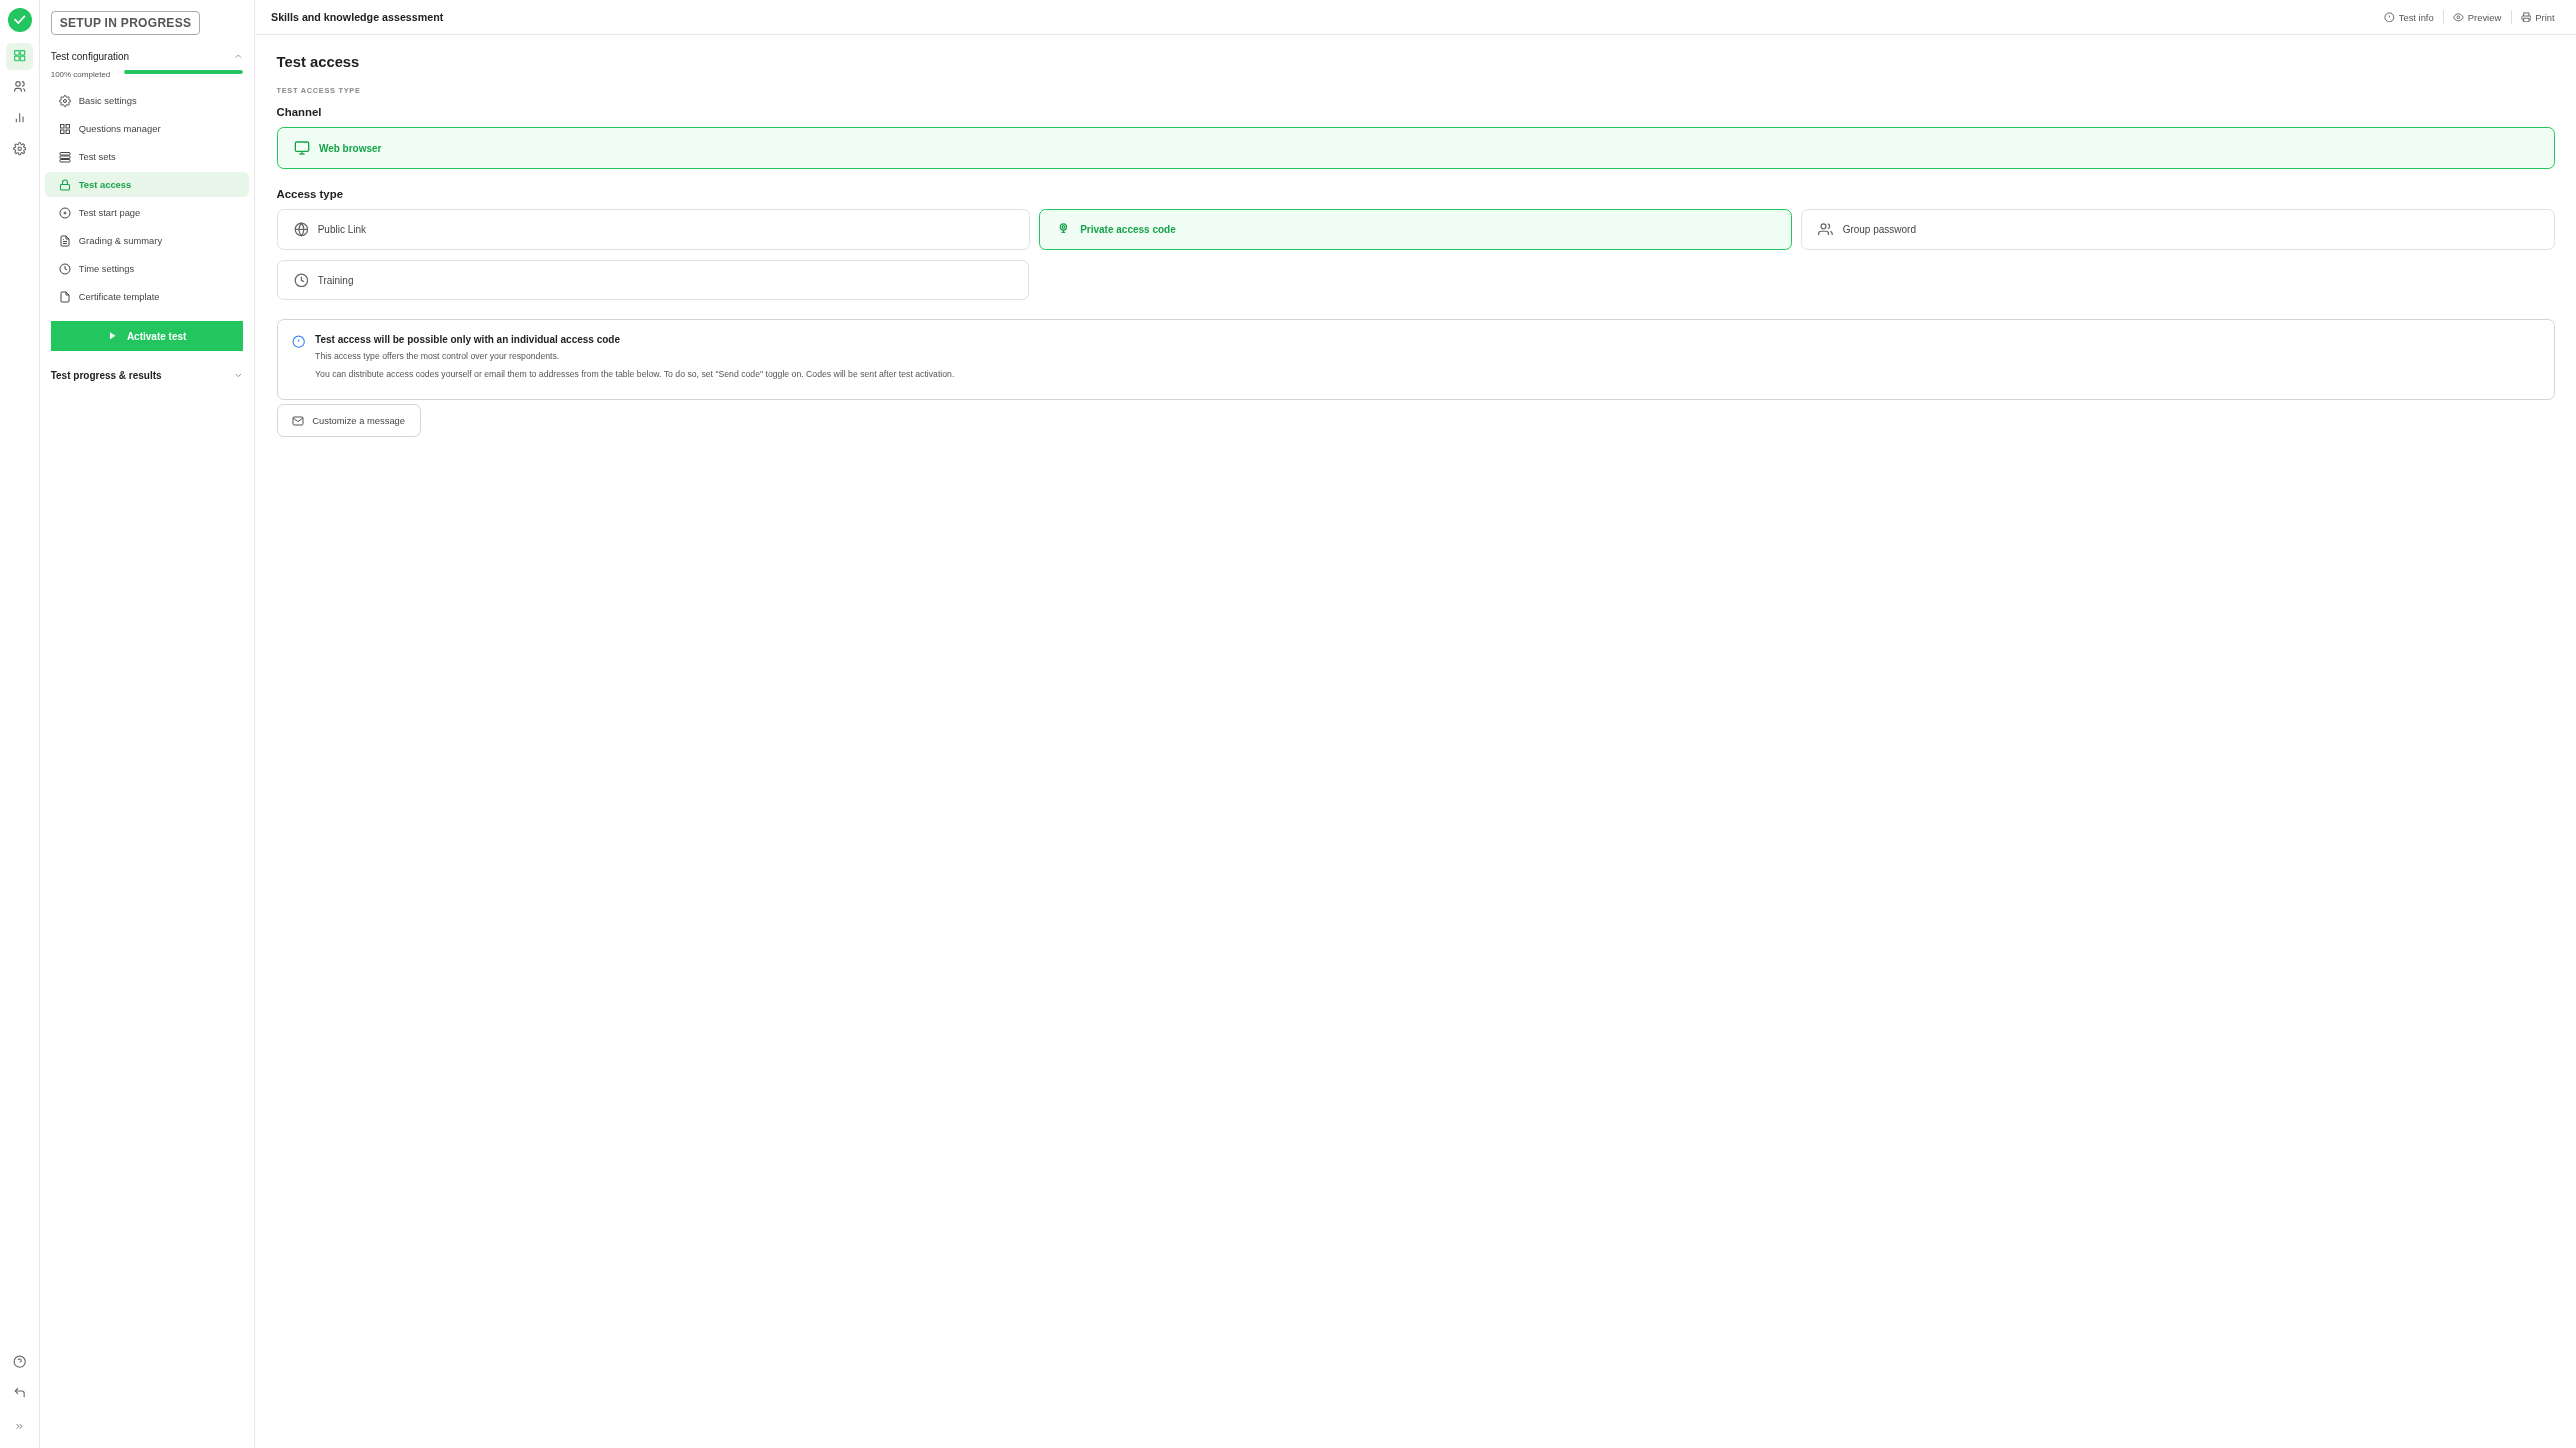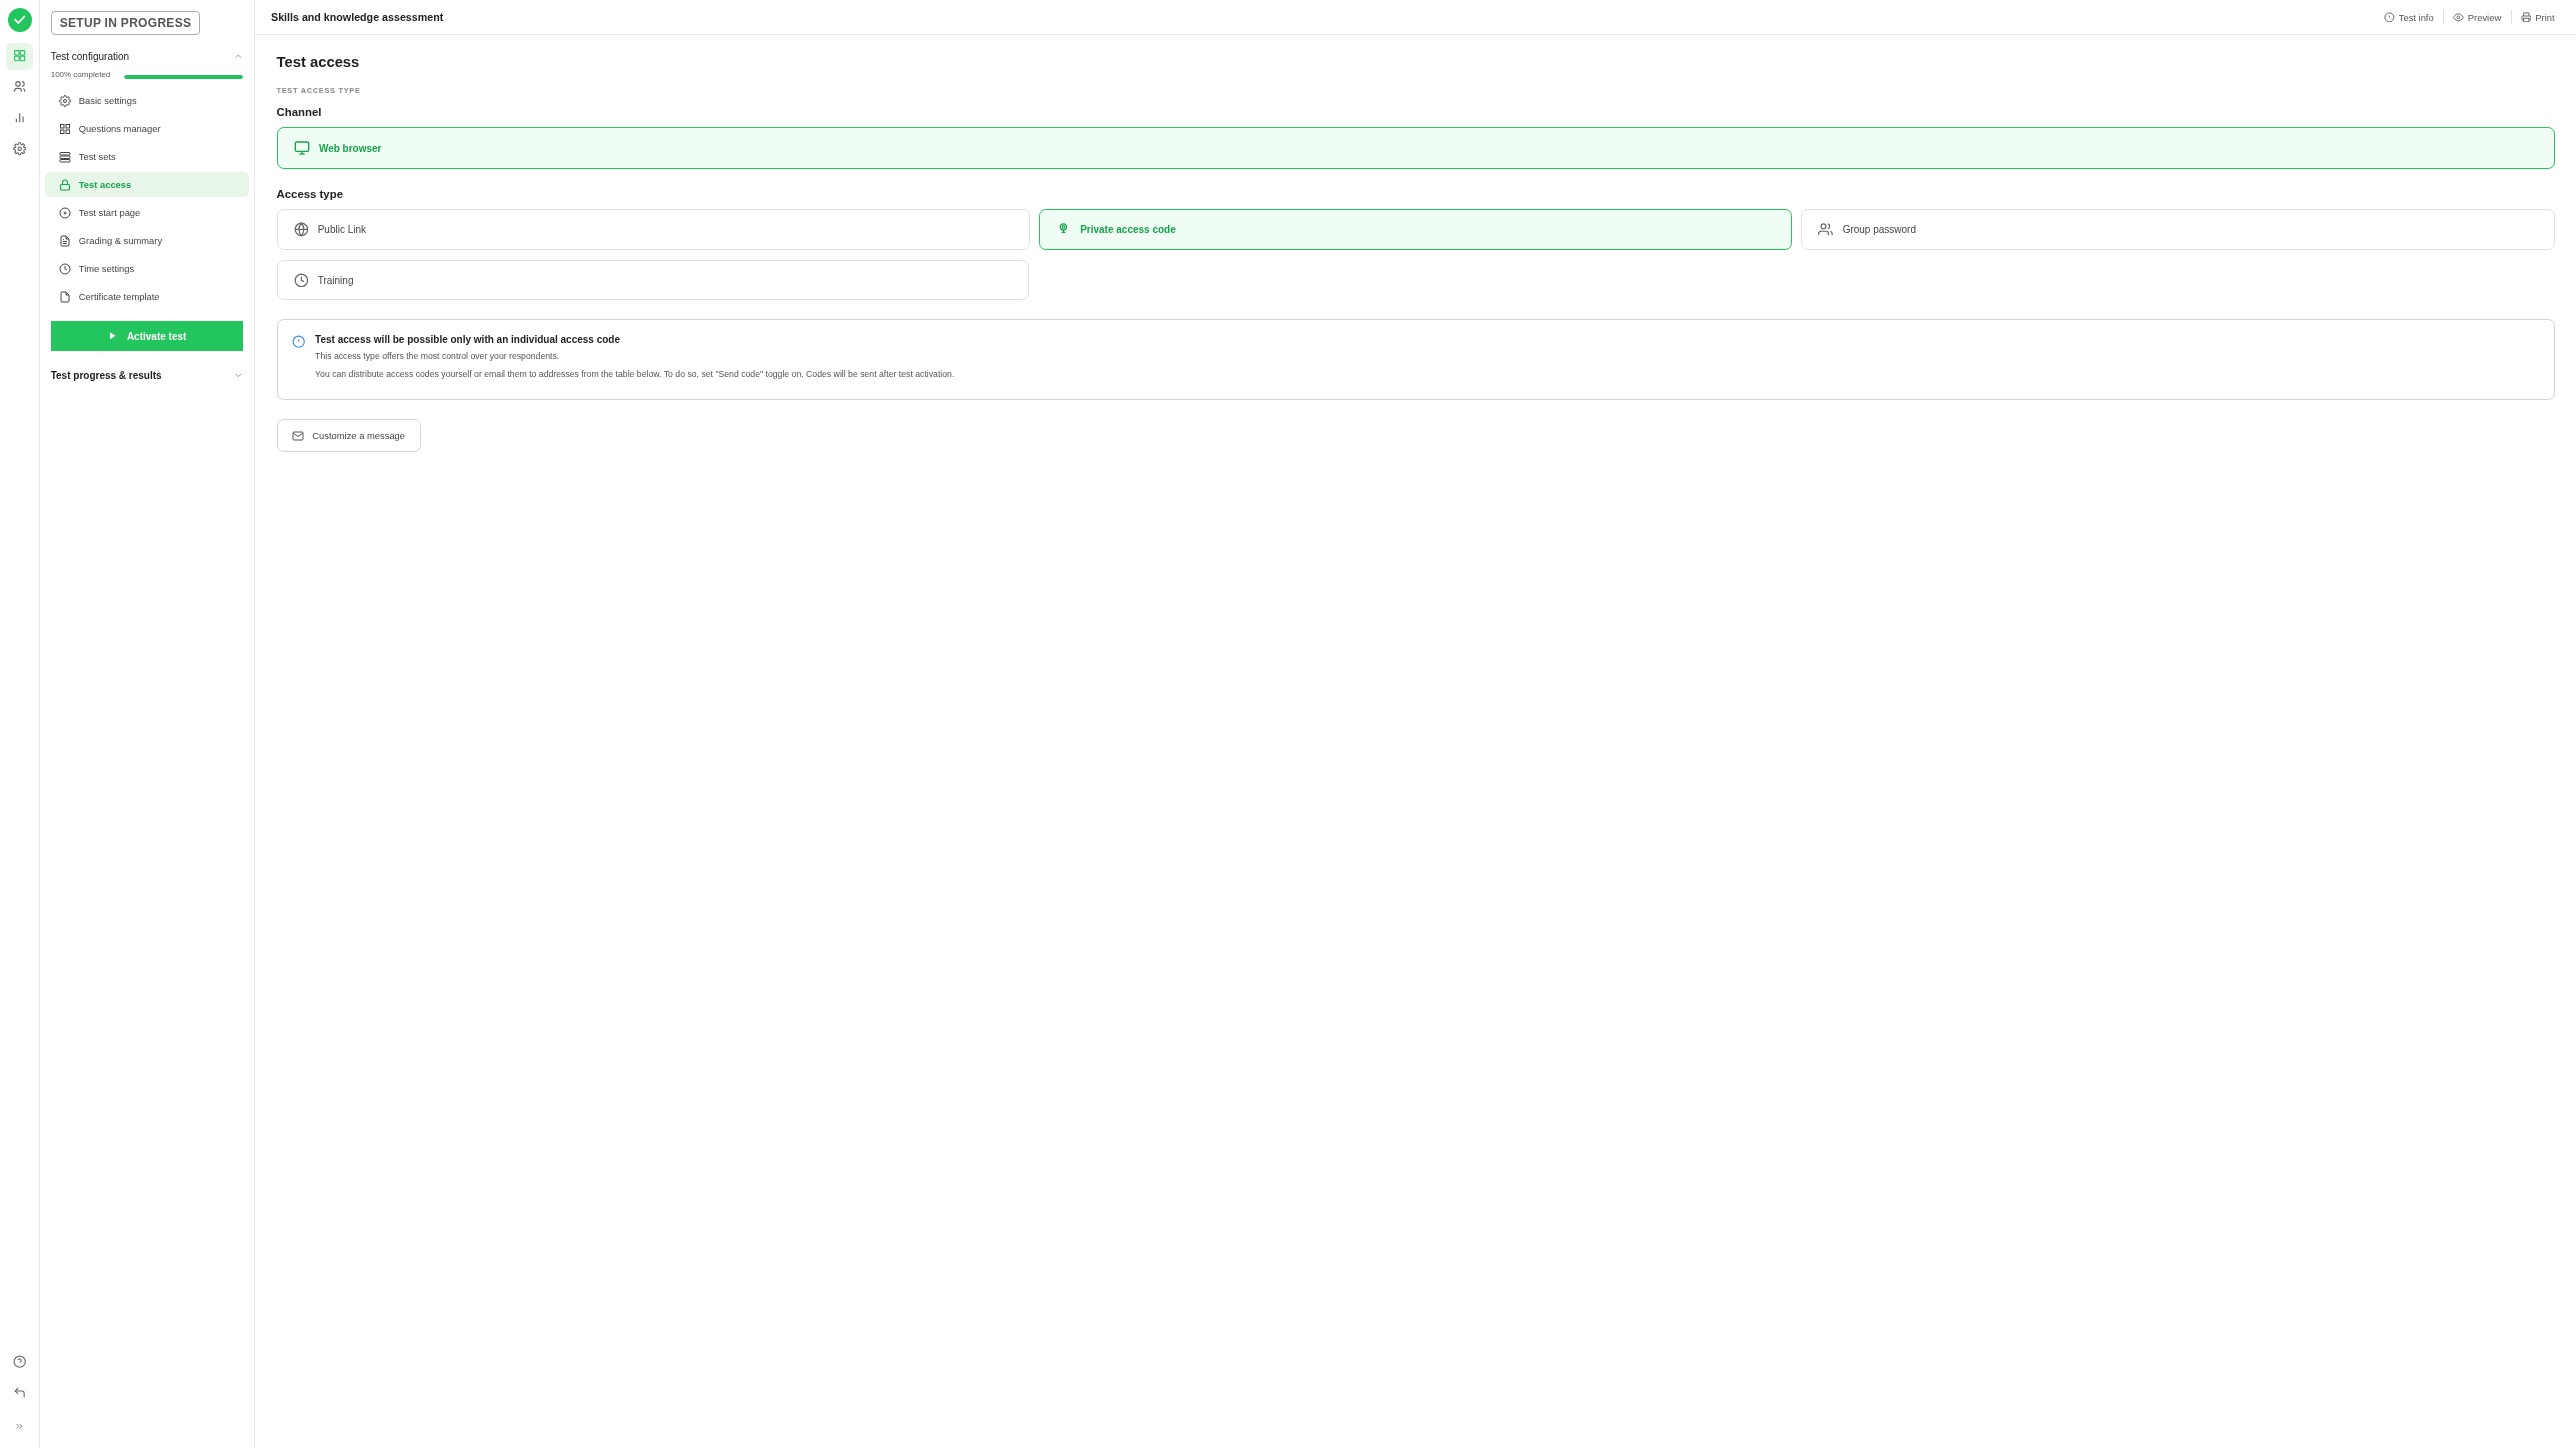--- a/index.html
+++ b/index.html
@@ -64,21 +64,21 @@
       padding: 5.4px 10.7px;
       cursor: pointer;
     }
     .sidebar-section-title {
       font-size: 10px;
       font-weight: 400;
       color: #222;
     }
     .progress-row {
       display: flex;
-      align-items: flex-end;
+      align-items: flex-start;
       gap: 14px;
       padding: 2.7px 10.7px 8px;
     }
     .progress-label { font-size: 8px; color: #555; white-space: nowrap; }
     .progress-bar-bg {
       flex: 1;
       height: 4px;
       background: #e0e0e0;
       border-radius: 2px;
       overflow: hidden;
@@ -268,21 +268,21 @@
       display: flex;
       gap: 9.4px;
       margin-bottom: 19px;
     }
     .info-box {
       border: 1px solid #d1d5db;
       border-radius: 6.7px;
       padding: 13.4px 14.8px;
       display: flex;
       gap: 9.4px;
-      margin-bottom: 19px;
+      margin-bottom: 4px;
       background: #fff;
     }
     .info-box-icon { flex-shrink: 0; margin-top: 1.3px; }
     .info-box-content { }
     .info-box-title {
       font-size: 10px;
       font-weight: 600;
       color: #222;
       margin-bottom: 5.4px;
     }

